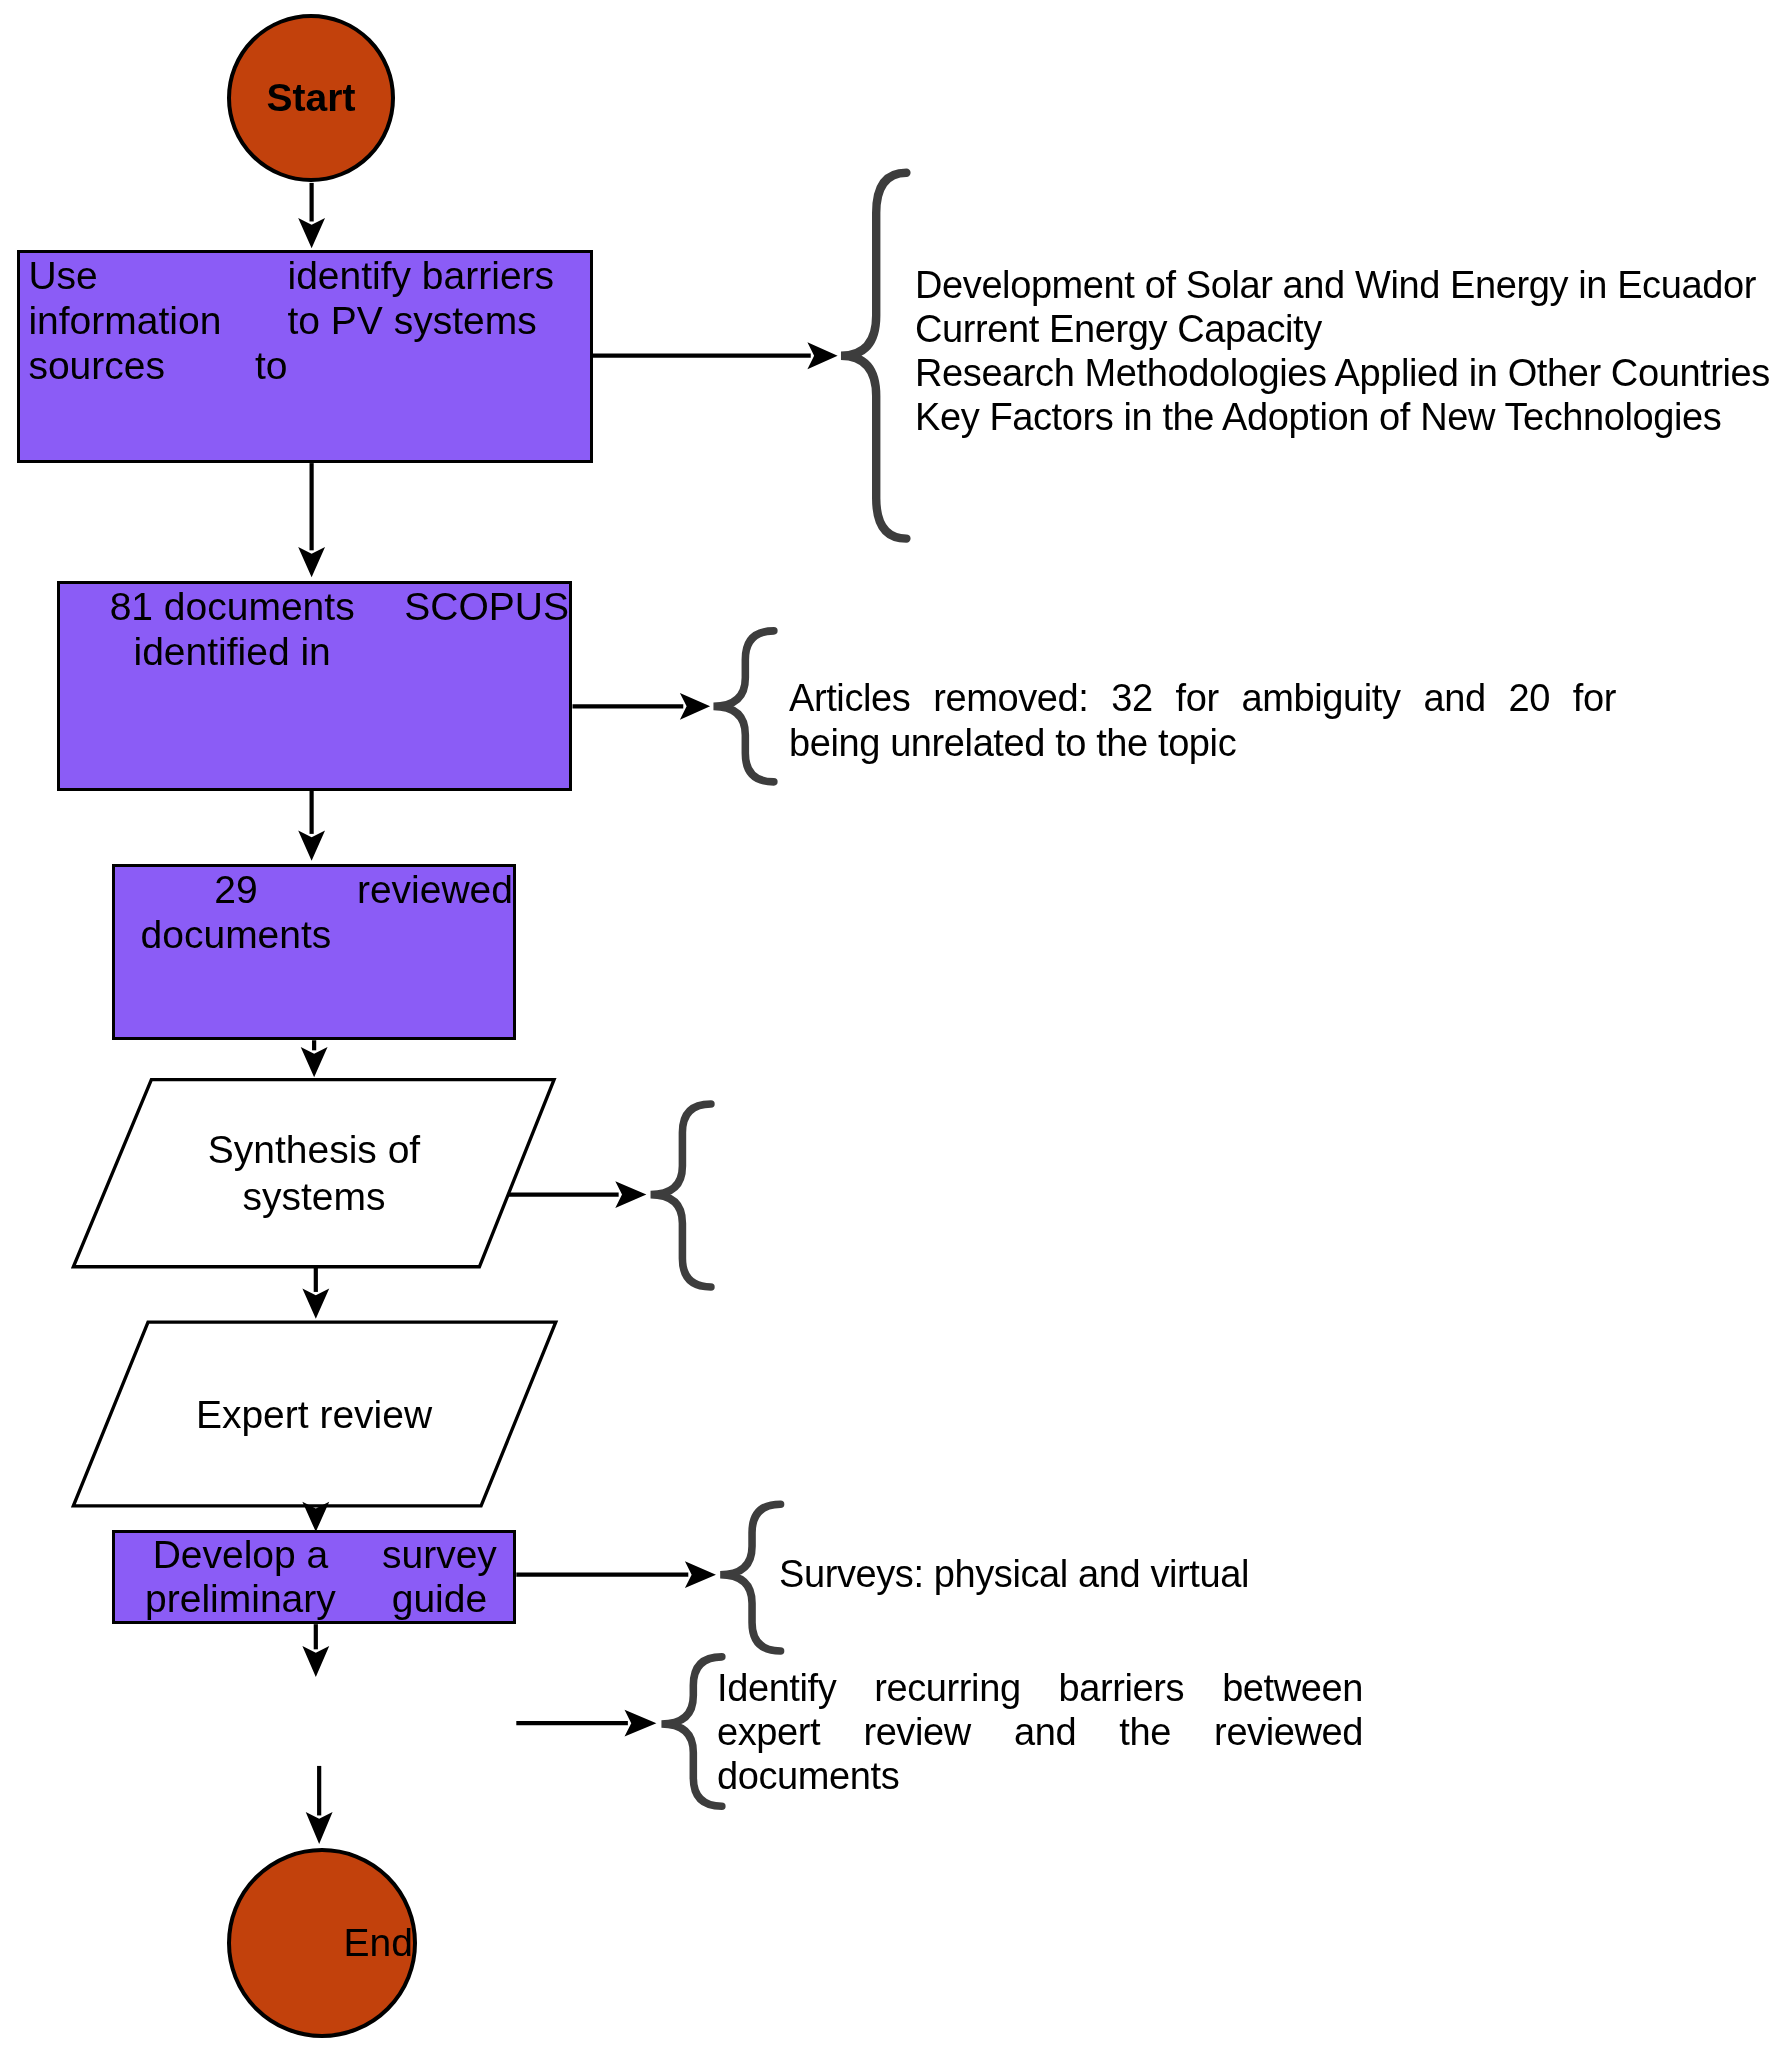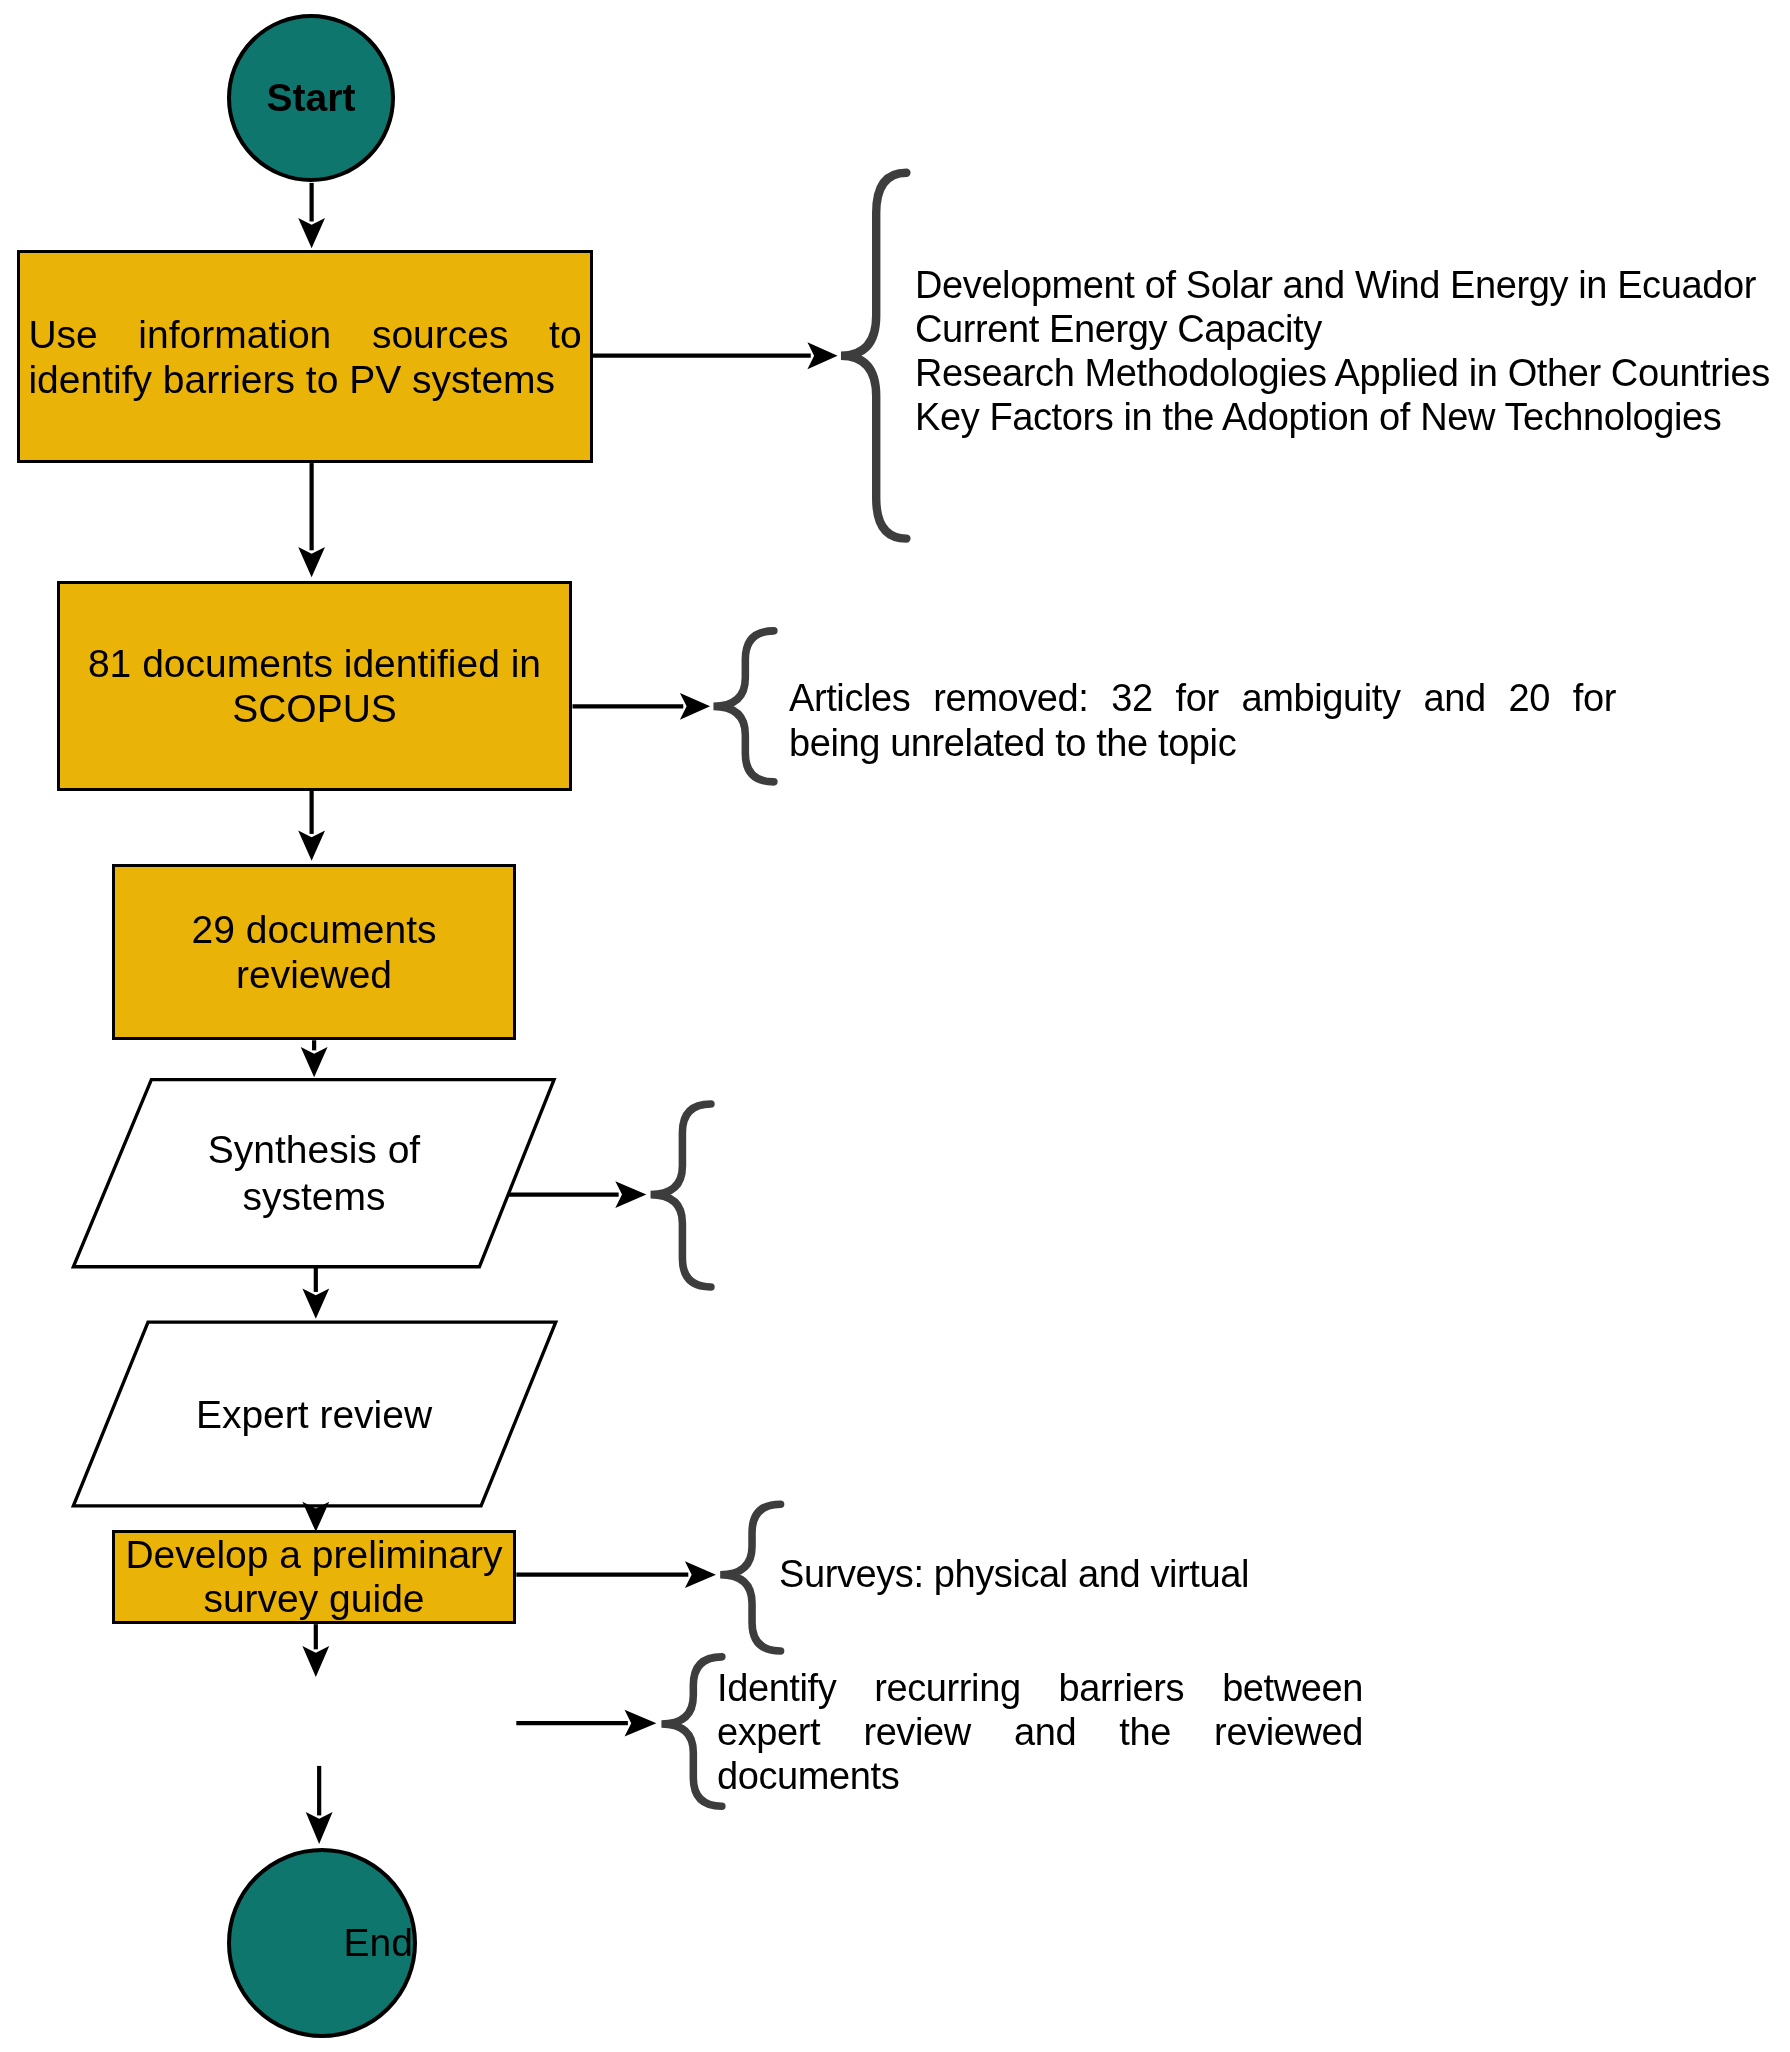--- a/index.html
+++ b/index.html
@@ -12,31 +12,31 @@
     overflow: hidden;
   }
   #canvas { position: absolute; left: 0; top: 0; width: 1791px; height: 2052px; }
   #lines-layer { position: absolute; left: 0; top: 0; width: 1791px; height: 2052px; }
 
   .terminal {
     position: absolute;
     border: 4.2px solid #000;
     border-radius: 50%;
     display: flex; align-items: center; justify-content: center;
-    background: #0f766e;
+    background: #c2410c;
     font-size: 39px;
   }
   .terminal.start { left: 227px; top: 14.3px; width: 168px; height: 168px; font-weight: bold; }
   .terminal.end   { left: 227px; top: 1848px; width: 190px; height: 190px; justify-content: flex-end; }
 
   .procbox {
     position: absolute;
     border: 3.4px solid #000;
-    background: #eab308;
-    display: flex; flex-direction: column; justify-content: center;
+    background: #8b5cf6;
+    display: flex; flex-direction: row; justify-content: center;
     font-size: 39px; line-height: 45px;
   }
   .procbox.centered { text-align: center; }
 
   .box1 { left: 17px; top: 250px; width: 576px; height: 213px; padding: 0 8.4px; }
   .box1 .stretch { text-align: justify; text-align-last: justify; }
   .box1 .plain   { text-align: left; }
 
   .box2 { left: 57px;  top: 581px;  width: 515px; height: 210px; }
   .box3 { left: 112px; top: 864px; width: 404px; height: 176px; }

